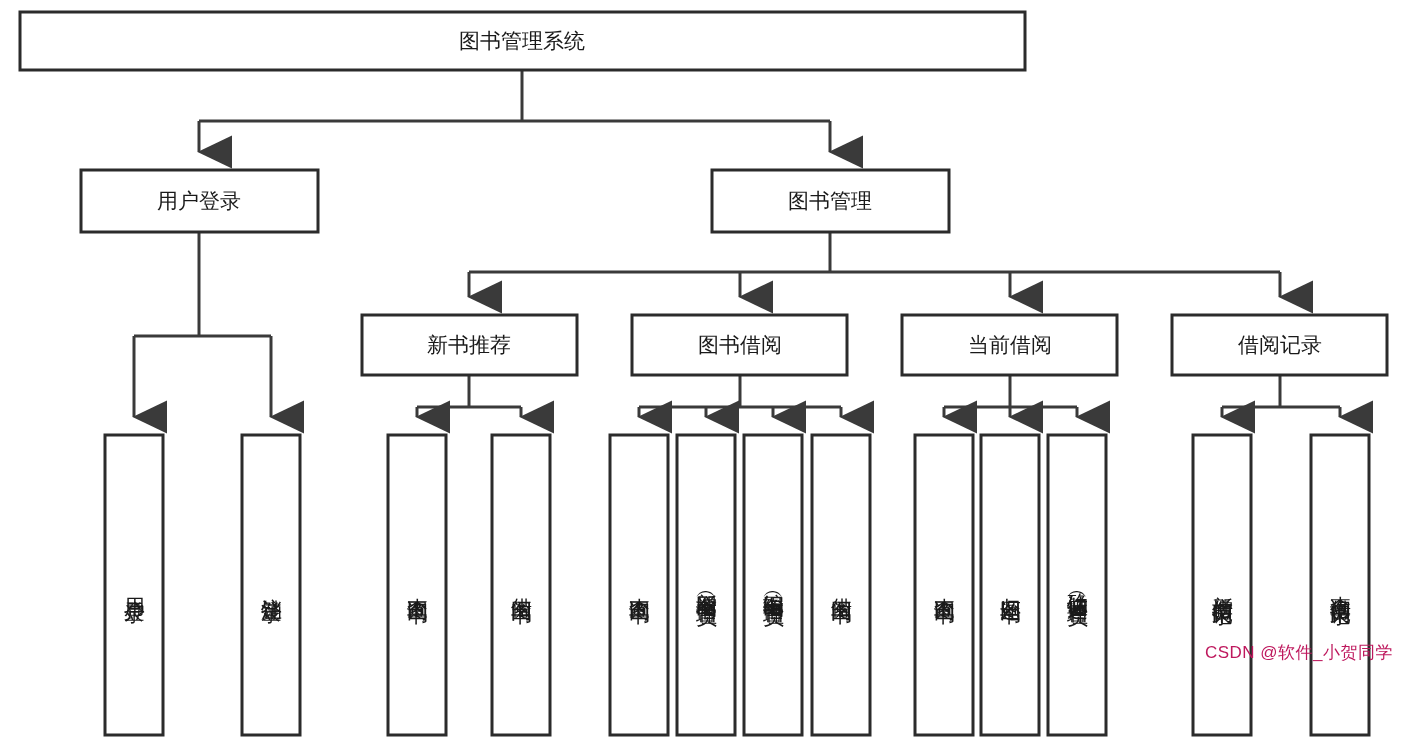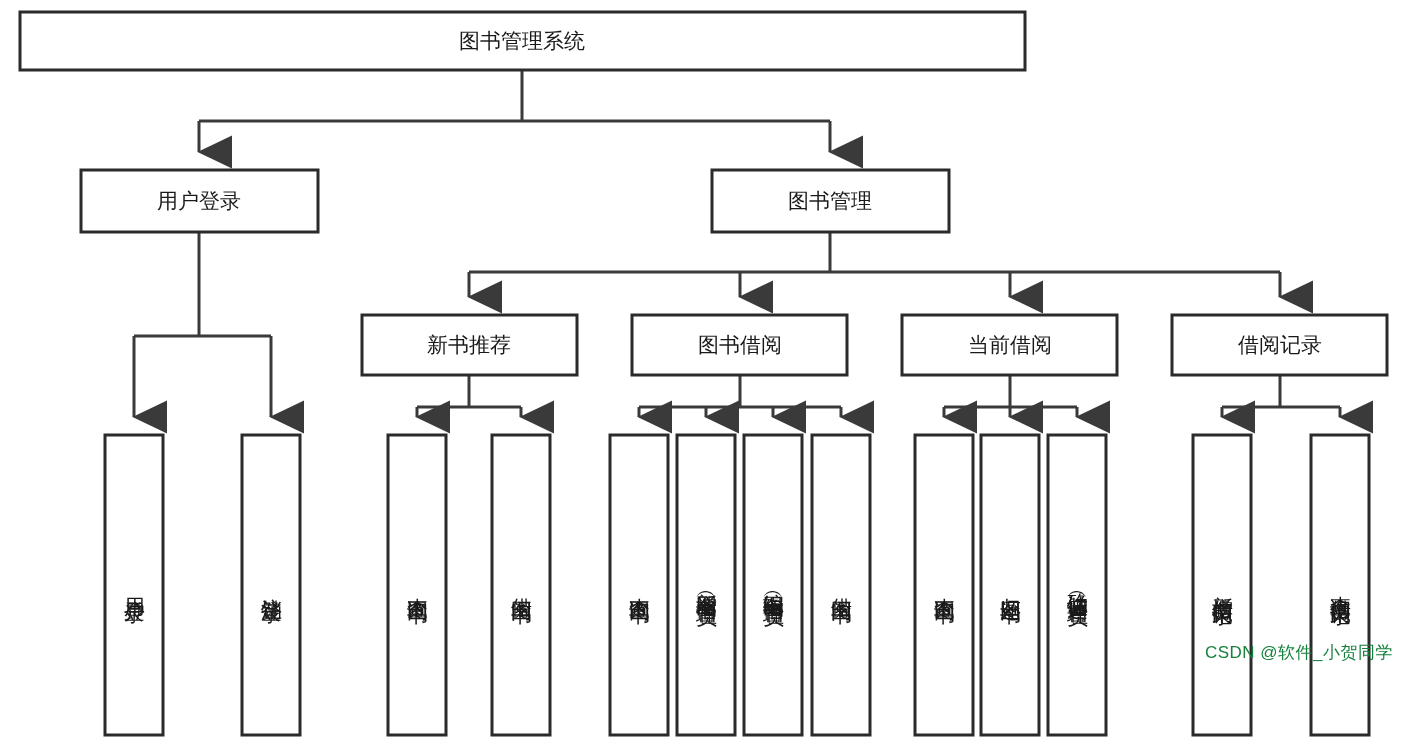--- a/index.html
+++ b/index.html
@@ -65,21 +65,21 @@
     white-space: nowrap;
     pointer-events: none;
     user-select: none;
   }
   #watermark {
     position: absolute;
     right: 12px;
     bottom: 4px;
     font-family: "Liberation Sans", "DejaVu Sans", sans-serif;
     font-size: 17px;
-    color: #15803d;
+    color: #be185d;
     white-space: nowrap;
     letter-spacing: 0.5px;
   }
 </style>
 </head>
 <body>
 
 <div id="diagram-root">
 
   <svg id="diagram-svg" viewBox="0 0 1405 747">

